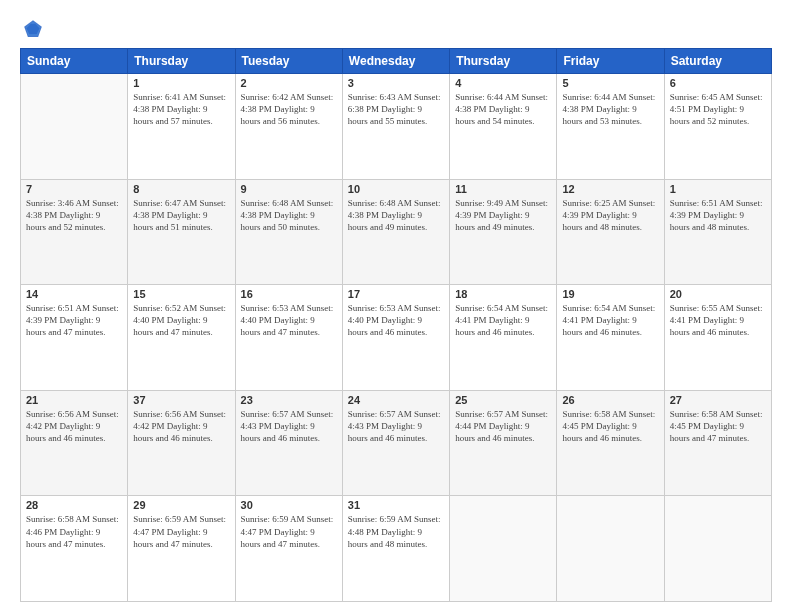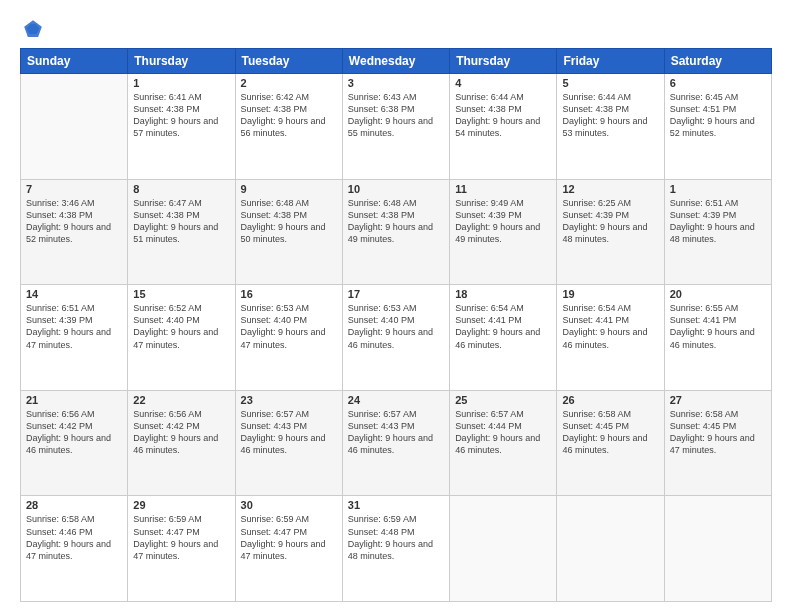--- a/index.html
+++ b/index.html
@@ -80,20 +80,21 @@
       font-size: 11px;
       font-weight: bold;
       color: #333;
       margin-bottom: 2px;
       display: block;
     }
     .day-detail {
       font-size: 9px;
       color: #444;
       line-height: 1.35;
+      font-family: Liberation Serif, serif;
     }
     .alt-row td {
       background: #f5f5f5;
     }
     .empty-cell {
       background: #f9f9f9;
     }
   </style>
 </head>
 <body>
@@ -279,21 +280,21 @@
         </tr>
         <tr class="alt-row">
           <td>
             <span class="day-num">21</span>
             <div class="day-detail">Sunrise: 6:56 AM
 Sunset: 4:42 PM
 Daylight: 9 hours
 and 46 minutes.</div>
           </td>
           <td>
-            <span class="day-num">22</span>
+            <span class="day-num">37</span>
             <div class="day-detail">Sunrise: 6:56 AM
 Sunset: 4:42 PM
 Daylight: 9 hours
 and 46 minutes.</div>
           </td>
           <td>
             <span class="day-num">23</span>
             <div class="day-detail">Sunrise: 6:57 AM
 Sunset: 4:43 PM
 Daylight: 9 hours

